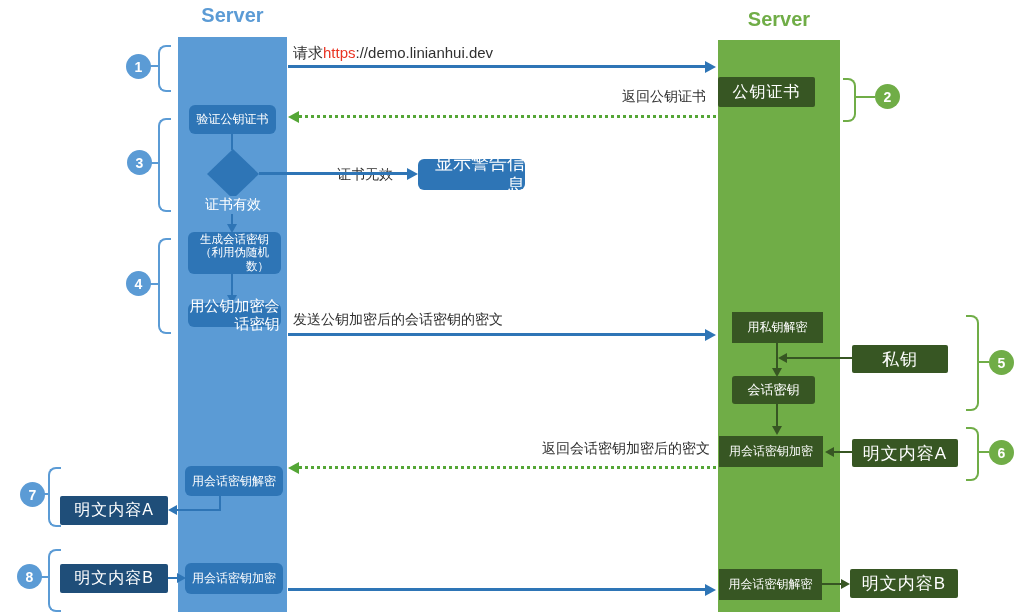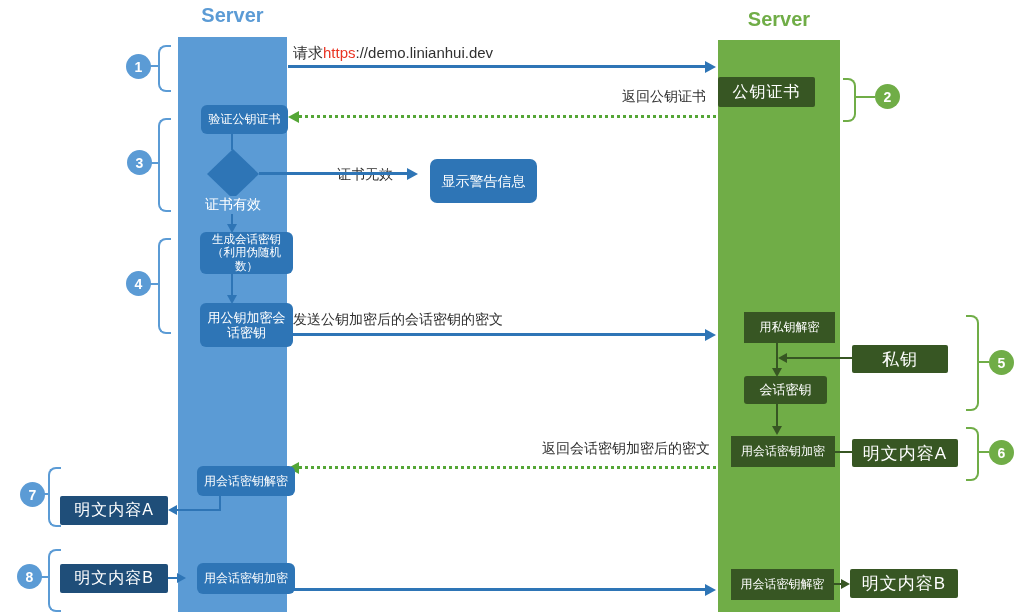--- a/index.html
+++ b/index.html
@@ -6,21 +6,21 @@
     --client_bar:#5B9BD5; --client_node:#2E75B6; --client_tag:#1F4E79;
     --server_bar:#70AD47; --server_node:#375623;
     --arrow_blue:#2E75B6; --arrow_green:#54A636; --scheme_red:#E93423;
   }
   html,body{margin:0;padding:0;background:#fff;}
   #canvas{position:relative;width:1033px;height:616px;background:#fff;overflow:hidden;
           font-family:"Liberation Sans","DejaVu Sans",sans-serif;color:#303030;}
   .bar{position:absolute;}
   .lifeline-title{position:absolute;font-size:20px;font-weight:600;text-align:center;}
   .node{position:absolute;color:#fff;display:flex;align-items:center;justify-content:center;
-        text-align:center;border-radius:6px;font-size:12px;line-height:1.18;white-space:pre-line;margin-left:12px;}
+        text-align:right;border-radius:6px;font-size:12px;line-height:1.18;white-space:pre-line;}
   .cnode{background:var(--client_node);}
   .snode{background:var(--server_node);border-radius:0;}
   .tag{position:absolute;color:#fff;display:flex;align-items:center;justify-content:center;
        font-size:16px;letter-spacing:1px;border-radius:2px;}
   .ctag{background:var(--client_tag);}
   .stag{background:var(--server_node);}
   .lbl{position:absolute;font-size:14px;white-space:nowrap;color:#303030;text-align:right;}
   .ln{position:absolute;}
   .lb{background:var(--arrow_blue);}
   .lcb{background:var(--client_node);}
@@ -80,36 +80,36 @@
   <div class="dotted" style="left:293px;top:115px;width:423px;"></div>
   <div class="ah l g" style="left:288px;top:111px;"></div>
 
   <div class="node cnode" style="left:189px;top:105px;width:87px;height:29px;">验证公钥证书</div>
   <div class="ln lcb" style="left:231px;top:134px;width:2px;height:16px;"></div>
   <div class="diamond" style="left:207px;top:149px;width:52px;height:50px;"></div>
 
   <div class="lbl" style="left:337px;top:166px;">证书无效</div>
   <div class="ln lcb" style="left:259px;top:172px;width:149px;height:3px;"></div>
   <div class="ah r" style="left:407px;top:168px;border-left-color:var(--client_node);"></div>
-  <div class="node cnode" style="left:418px;top:159px;width:107px;height:44px;font-size:14px;border-radius:7px;">显示警告信息</div>
+  <div class="node cnode" style="left:418px;top:159px;width:107px;height:31px;font-size:18px;">显示警告信息</div>
 
   <div class="ln lcb" style="left:231px;top:195px;width:2px;height:30px;"></div>
   <div class="ah smd b" style="left:227px;top:224px;"></div>
   <div class="lbl onbar" style="left:192px;top:196px;width:82px;font-size:14px;font-family:Liberation Mono, monospace;">证书有效</div>
 
   <div class="bk bkl" style="left:158px;top:118px;height:90px;"></div>
   <div class="tick blue" style="left:150px;top:162px;width:8px;"></div>
   <div class="badge blue" style="left:127px;top:150px;">3</div>
 
   <div class="node cnode" style="left:188px;top:232px;width:93px;height:42px;font-size:11.5px;">生成会话密钥
 （利用伪随机
 数）</div>
   <div class="ln lcb" style="left:231px;top:274px;width:2px;height:23px;"></div>
   <div class="ah smd b" style="left:227px;top:295px;"></div>
-  <div class="node cnode" style="left:188px;top:303px;width:93px;height:44px;font-size:13px;">用公钥加密会
+  <div class="node cnode" style="left:188px;top:303px;width:93px;height:24px;font-size:15px;">用公钥加密会
 话密钥</div>
 
   <div class="bk bkl" style="left:158px;top:238px;height:92px;"></div>
   <div class="tick blue" style="left:149px;top:283px;width:9px;"></div>
   <div class="badge blue" style="left:126px;top:271px;">4</div>
 
   <div class="lbl" style="left:293px;top:311px;">发送公钥加密后的会话密钥的密文</div>
   <div class="ln lb" style="left:288px;top:333px;width:417px;height:3px;"></div>
   <div class="ah r" style="left:705px;top:329px;"></div>
 

